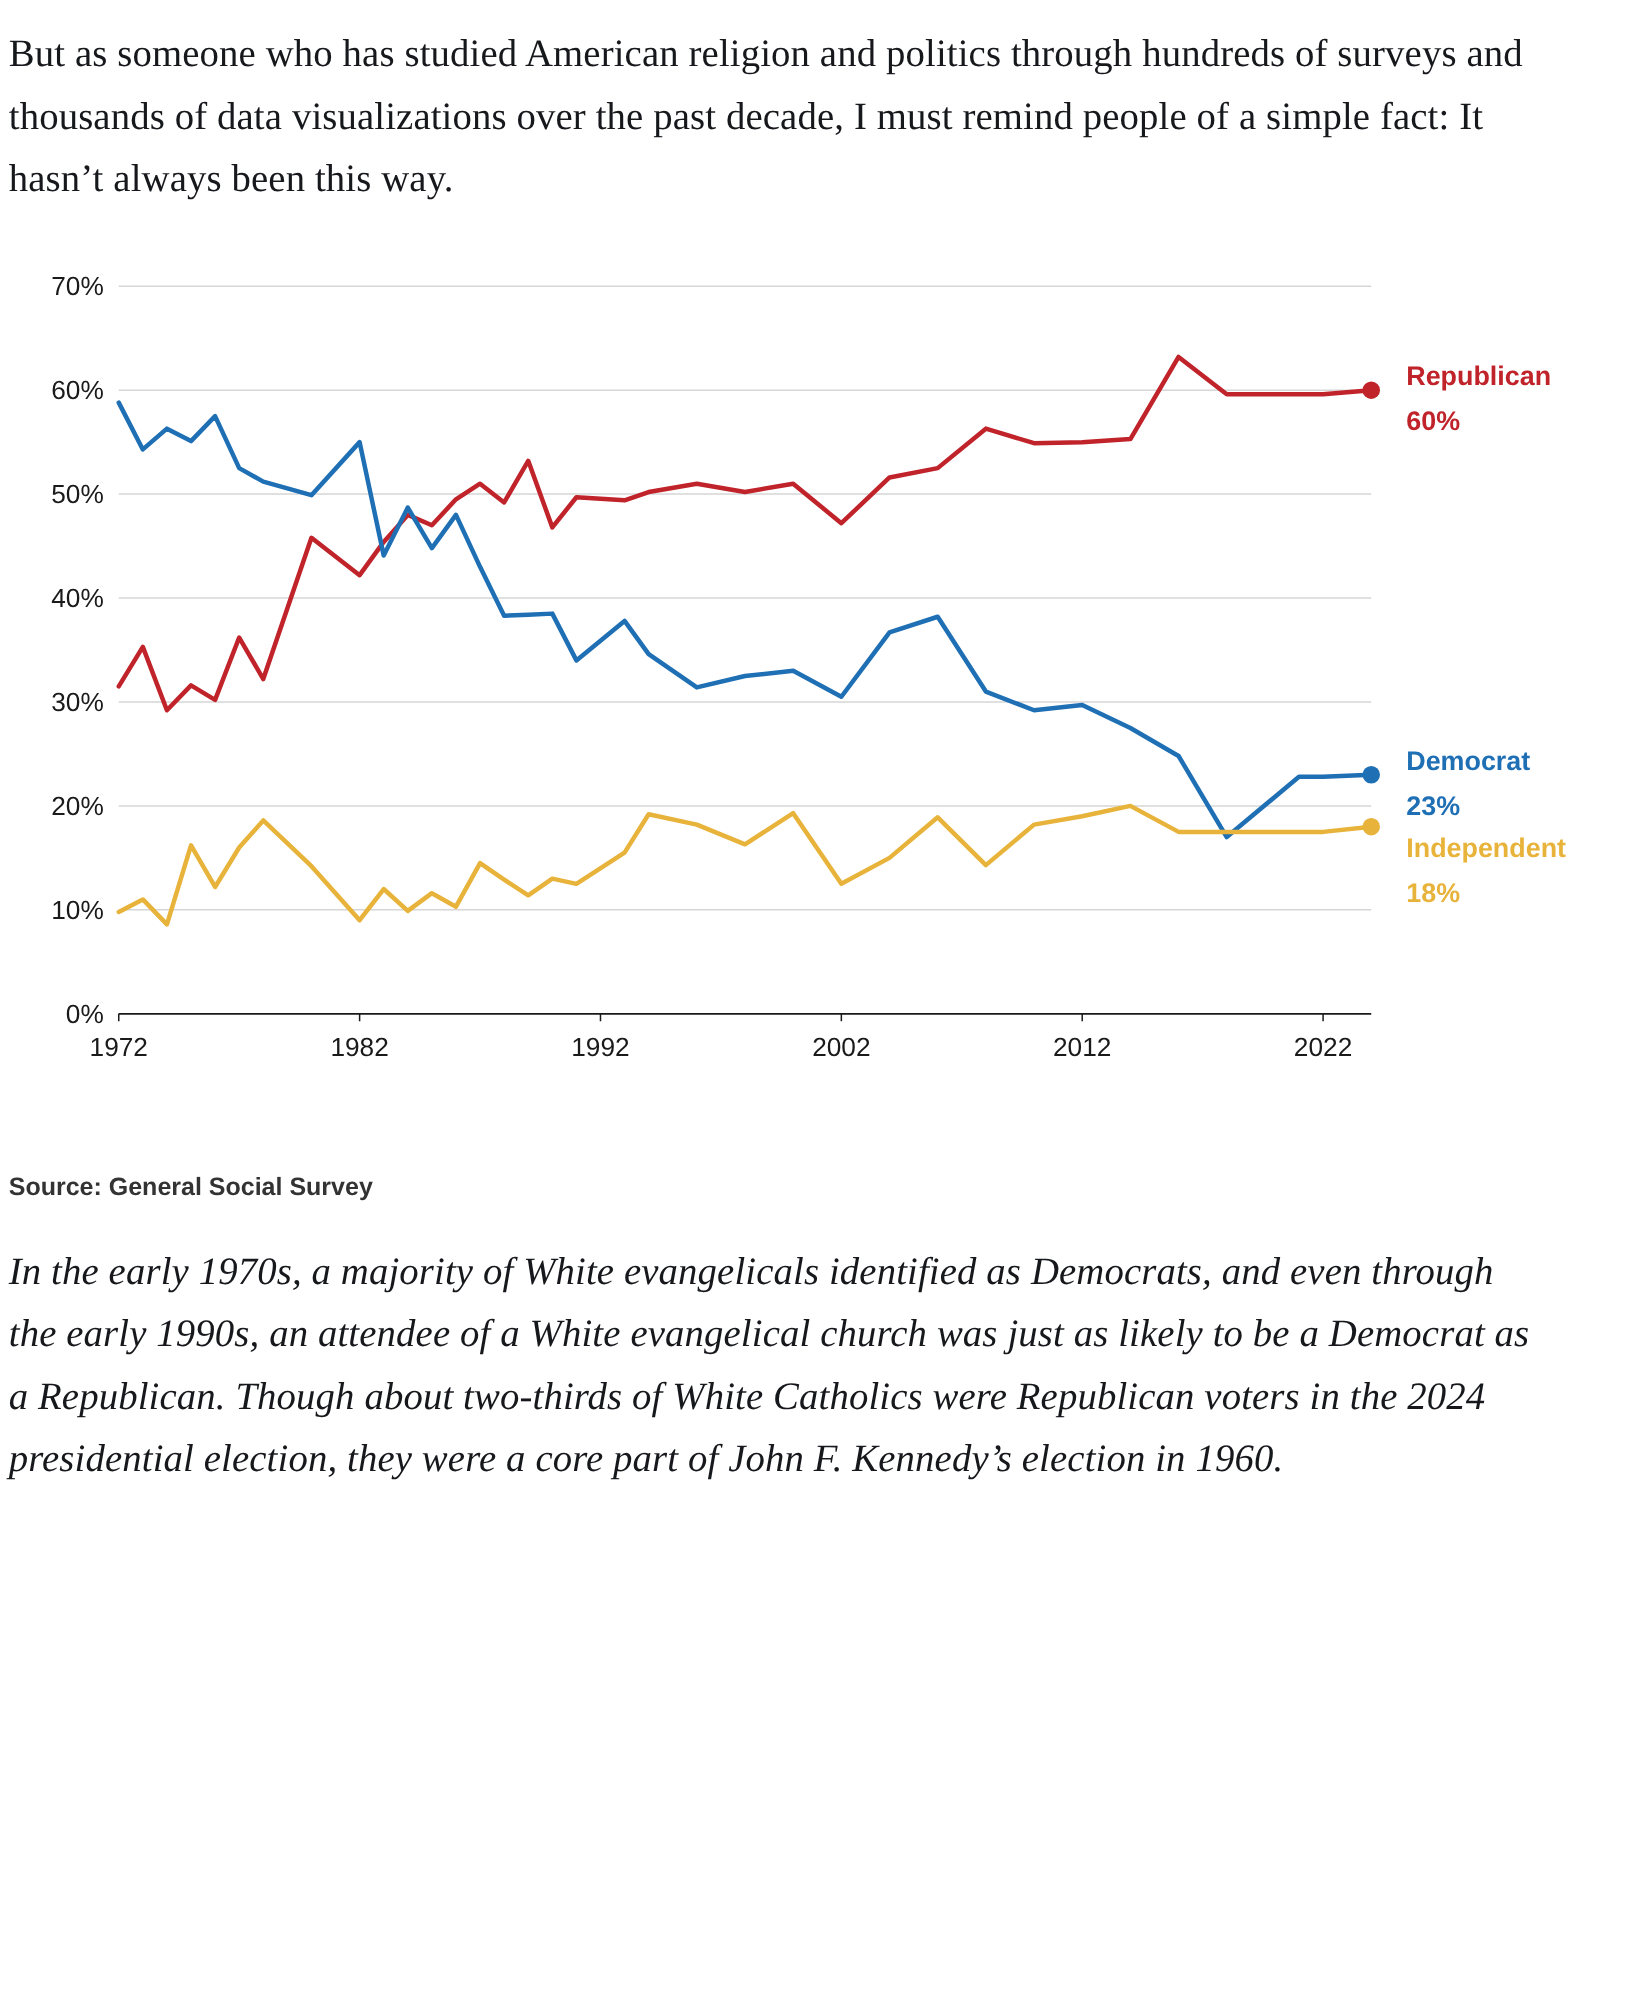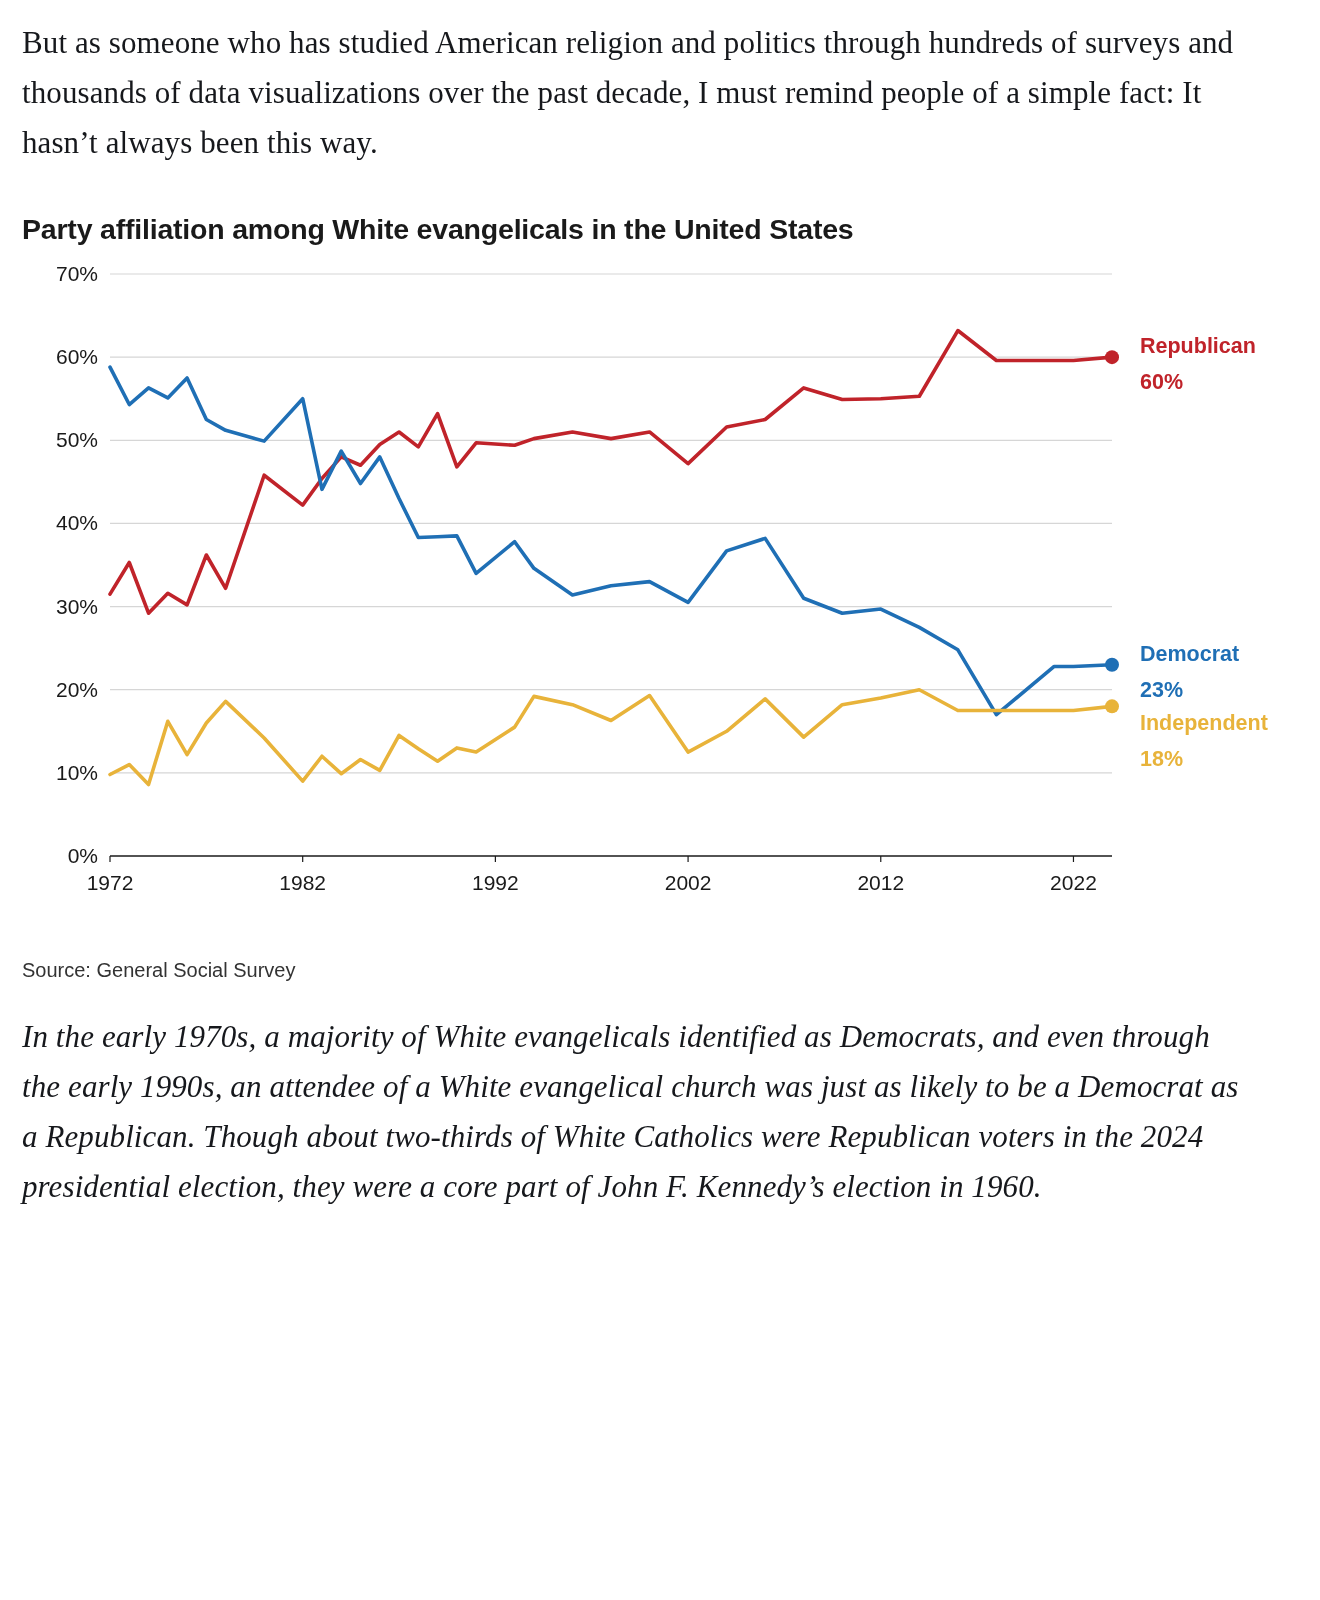--- a/index.html
+++ b/index.html
@@ -9,21 +9,21 @@
   }
   body {
     width: 1320px;
     min-height: 1600px;
     font-family: "Liberation Sans", sans-serif;
     color: #1a1a1a;
   }
   .page {
     width: 1320px;
     box-sizing: border-box;
-    padding: 18px 22px 0 22px;
+    padding: 18px 22px 0 7px;
   }
   .bodytext {
     font-family: "Liberation Serif", serif;
     font-size: 31px;
     line-height: 1.62;
     color: #16181c;
     letter-spacing: 0.1px;
   }
   .para-top {
     margin: 0 0 44px 0;
@@ -70,32 +70,32 @@
     text-anchor: middle;
   }
   .series-label {
     font-family: "Liberation Sans", sans-serif;
     font-size: 21.5px;
     font-weight: bold;
   }
   .source {
     font-size: 20px;
     color: #333;
-    margin: 1px 0 0 0;
+    margin: 26px 0 0 0;
+    font-weight: bold;
   }
 </style>
 </head>
 <body>
 
 <div class="page">
 
   <p class="bodytext para-top">But as someone who has studied American religion and politics through hundreds of surveys and thousands of data visualizations over the past decade, I must remind people of a simple fact: It hasn’t always been this way.</p>
 
   <div class="chart-block">
-    <div class="chart-title">Party affiliation among White evangelicals in the United States</div>
 
     <div class="chart-area">
       <svg class="plot-svg" id="chart-svg" width="1280" height="660" viewBox="0 0 1280 660">
           <line x1="88" y1="598" x2="1090" y2="598" stroke="#1a1a1a" stroke-width="1.4"></line>
           <text x="76" y="605" class="axis-label ytick">0%</text>
           <line x1="88" y1="514.8571428571429" x2="1090" y2="514.8571428571429" stroke="#d6d6d6" stroke-width="1.2"></line>
           <text x="76" y="521.8571428571429" class="axis-label ytick">10%</text>
           <line x1="88" y1="431.7142857142857" x2="1090" y2="431.7142857142857" stroke="#d6d6d6" stroke-width="1.2"></line>
           <text x="76" y="438.7142857142857" class="axis-label ytick">20%</text>
           <line x1="88" y1="348.57142857142856" x2="1090" y2="348.57142857142856" stroke="#d6d6d6" stroke-width="1.2"></line>

